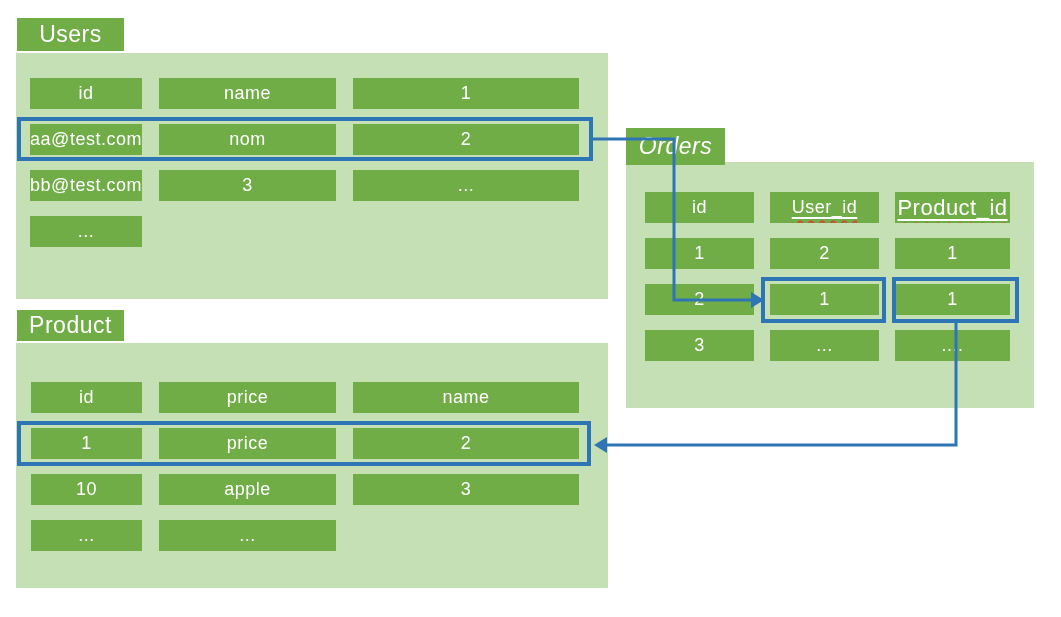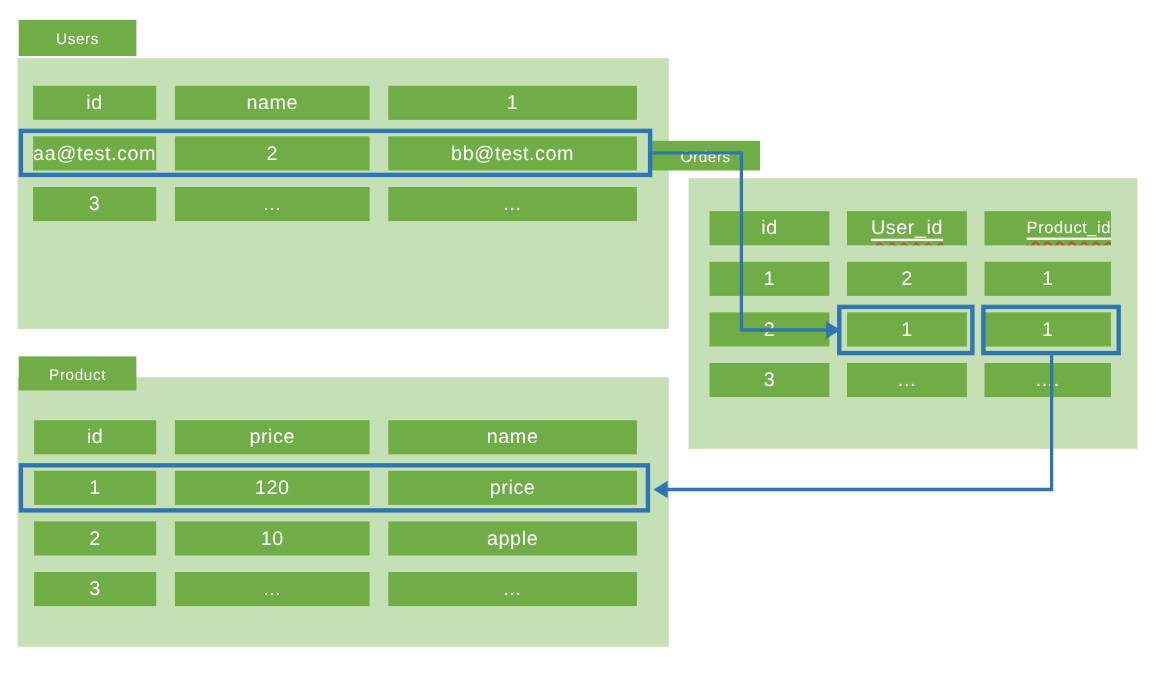--- a/index.html
+++ b/index.html
@@ -11,21 +11,21 @@
     font-family: "Liberation Sans", sans-serif;
     overflow: hidden;
   }
   .tab {
     position: absolute;
     background: var(--cell-green);
     color: #ffffff;
     display: flex;
     align-items: center;
     justify-content: center;
-    font-size: 14px;
+    font-size: 23px;
     letter-spacing: 0.5px;
     z-index: 1;
   }
   .panel {
     position: absolute;
     background: var(--panel-green);
     z-index: 0;
   }
   .tbl {
     position: absolute;
@@ -39,21 +39,21 @@
     background: var(--cell-green);
     color: #ffffff;
     display: flex;
     align-items: center;
     justify-content: center;
     font-size: 18px;
     letter-spacing: 0.5px;
     overflow: hidden;
     white-space: nowrap;
   }
-  .cell.small { font-size: 15px; justify-content: flex-end; }
+  .cell.small { font-size: 22px; }
   .squiggle {
     text-decoration-line: underline;
     text-decoration-style: wavy;
     text-decoration-color: var(--squiggle-red);
     text-decoration-thickness: 2px;
     text-underline-offset: 7px;
   }
   .uline {
     text-decoration-line: underline;
     text-decoration-style: solid;
@@ -74,45 +74,46 @@
     width: 1061px; height: 617px;
     z-index: 4;
     pointer-events: none;
   }
   
   .users-tab   { left: 17px;  top: 18px;  width: 107px; height: 33px; }
   .users-panel { left: 16px;  top: 53px;  width: 592px; height: 246px; }
   .users-tbl   { left: 30px;  top: 78px; }
   .users-hl    { left: 17px;  top: 117px; width: 576px; height: 44px; }
   
-  .orders-tab   { left: 592px; top: 128px; width: 99px;  height: 27px; }
+  .orders-tab   { left: 626px; top: 128px; width: 99px;  height: 37px; font-style: italic; }
   .orders-panel { left: 626px; top: 162px; width: 408px; height: 246px; }
   .orders-tbl   { left: 645px; top: 192px; }
   .orders-hl-user    { left: 761px; top: 277px; width: 125px; height: 46px; }
   .orders-hl-product { left: 892px; top: 277px; width: 127px; height: 46px; }
   
-  .product-tab   { left: 17px; top: 310px; width: 107px; height: 31px; margin-top: 14px; }
+  .product-tab   { left: 17px; top: 310px; width: 107px; height: 31px; }
   .product-panel { left: 16px; top: 343px; width: 592px; height: 245px; }
   .product-tbl   { left: 31px; top: 382px; grid-template-columns: 111px 177px 226px; }
   .product-hl    { left: 17px; top: 421px; width: 574px; height: 45px; }
 </style>
 </head>
 <body>
 
 <div class="canvas" style="--cell-green:#70AD47; --panel-green:#C5E0B4; --hl-blue:#2E75B6; --squiggle-red:#D04A35;">
 
   <div class="tab users-tab">
     <span>Users</span>
   </div>
   <div class="panel users-panel"></div>
   <div class="tbl tbl-left users-tbl">
     <div class="cell">id</div>
     <div class="cell">name</div>
     <div class="cell">1</div>
     <div class="cell">aa@test.com</div>
+    <div class="cell">nom</div>
     <div class="cell">2</div>
     <div class="cell">bb@test.com</div>
     <div class="cell">3</div>
     <div class="cell">...</div>
     <div class="cell">...</div>
   </div>
   <div class="hl-box users-hl"></div>
 
   <div class="tab orders-tab">
     <span>Orders</span>
@@ -141,21 +142,20 @@
 
   <div class="tab product-tab">
     <span>Product</span>
   </div>
   <div class="panel product-panel"></div>
   <div class="tbl tbl-left product-tbl">
     <div class="cell">id</div>
     <div class="cell">price</div>
     <div class="cell">name</div>
     <div class="cell">1</div>
-    <div class="cell">120</div>
     <div class="cell">price</div>
     <div class="cell">2</div>
     <div class="cell">10</div>
     <div class="cell">apple</div>
     <div class="cell">3</div>
     <div class="cell">...</div>
     <div class="cell">...</div>
   </div>
   <div class="hl-box product-hl"></div>
 

